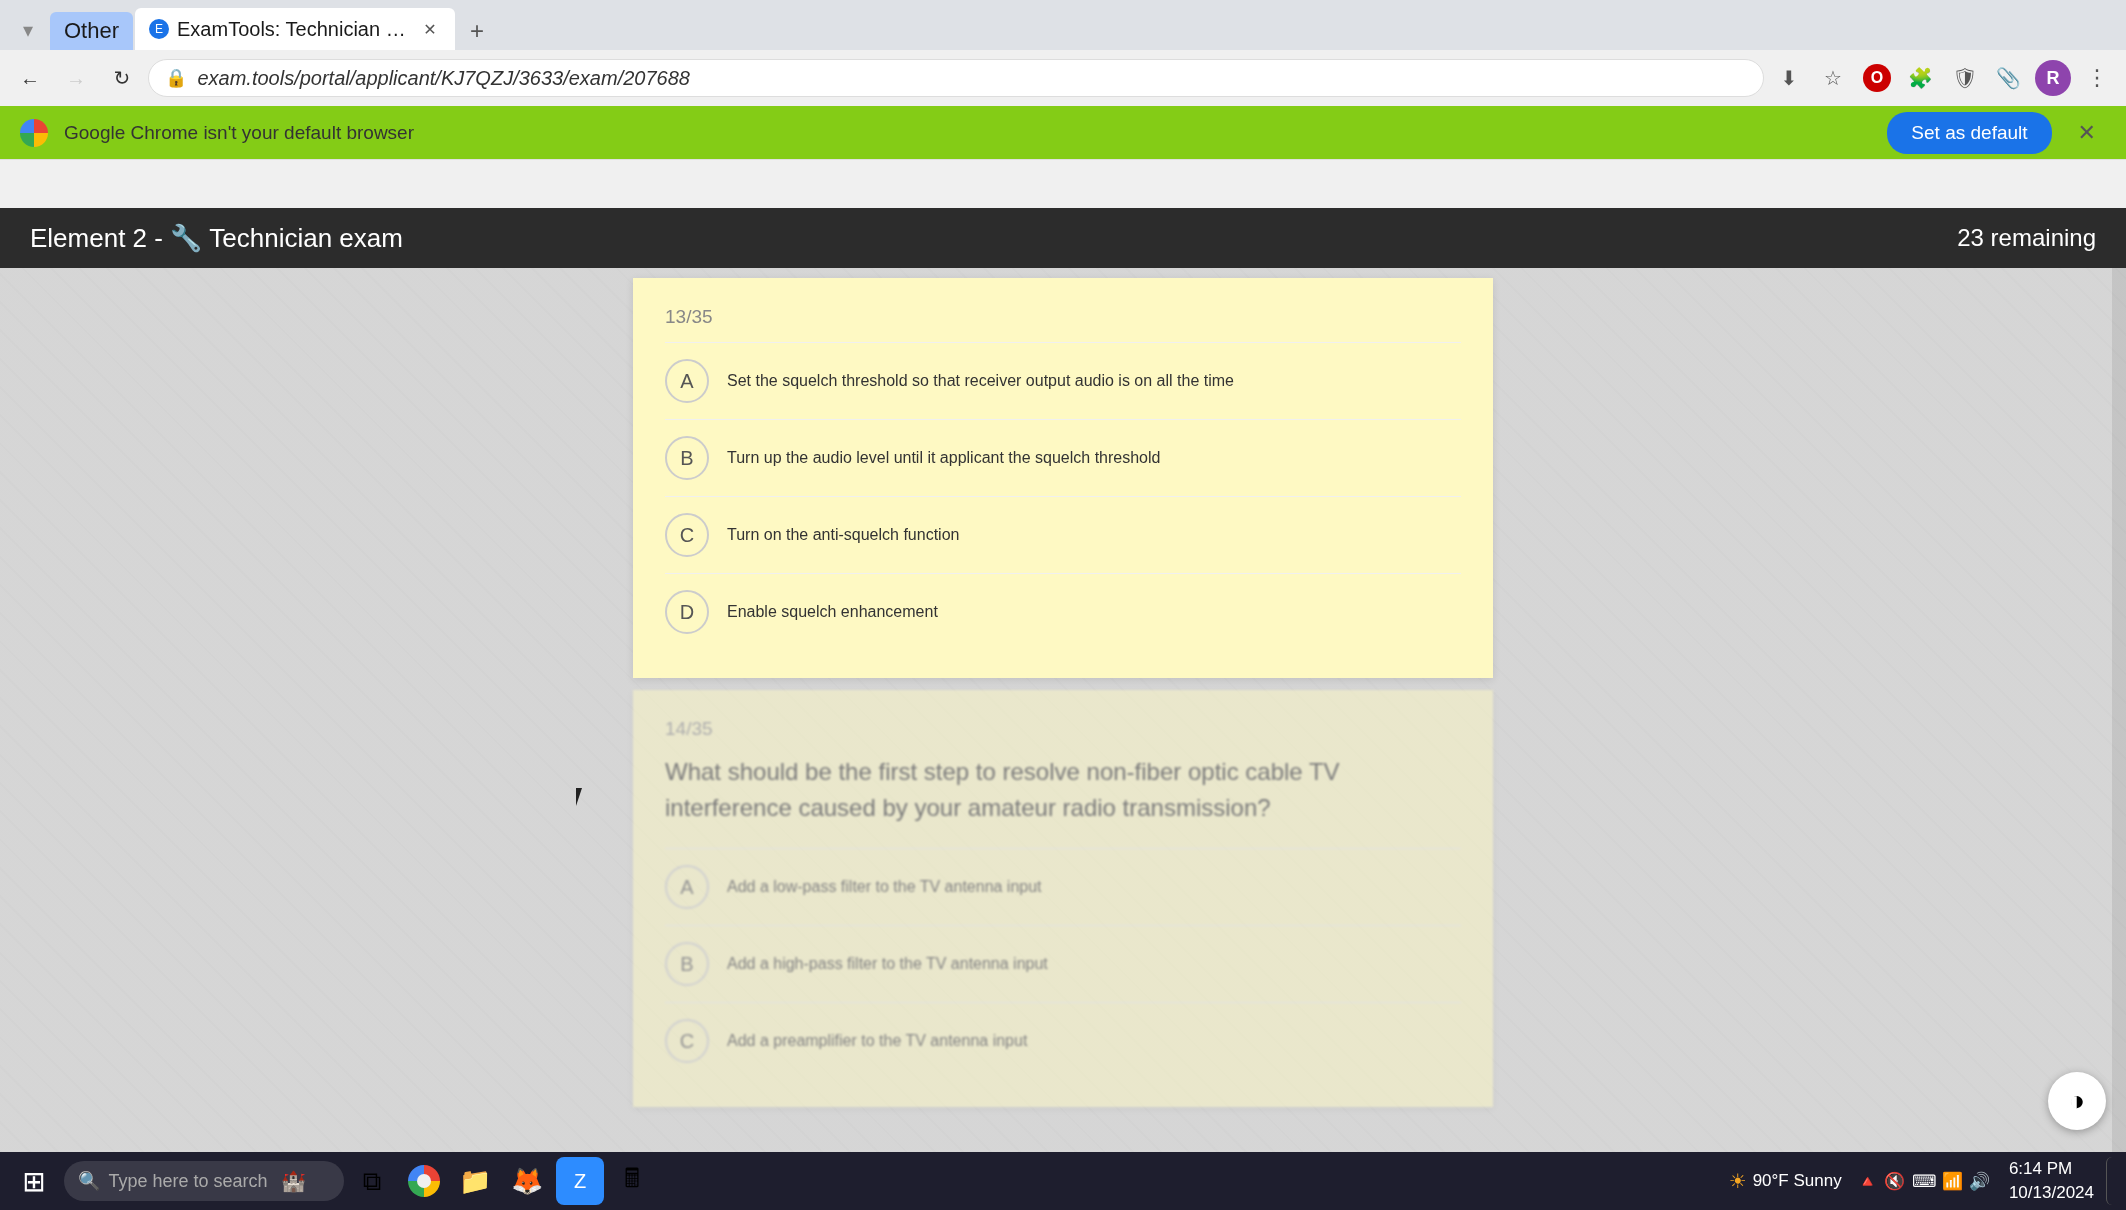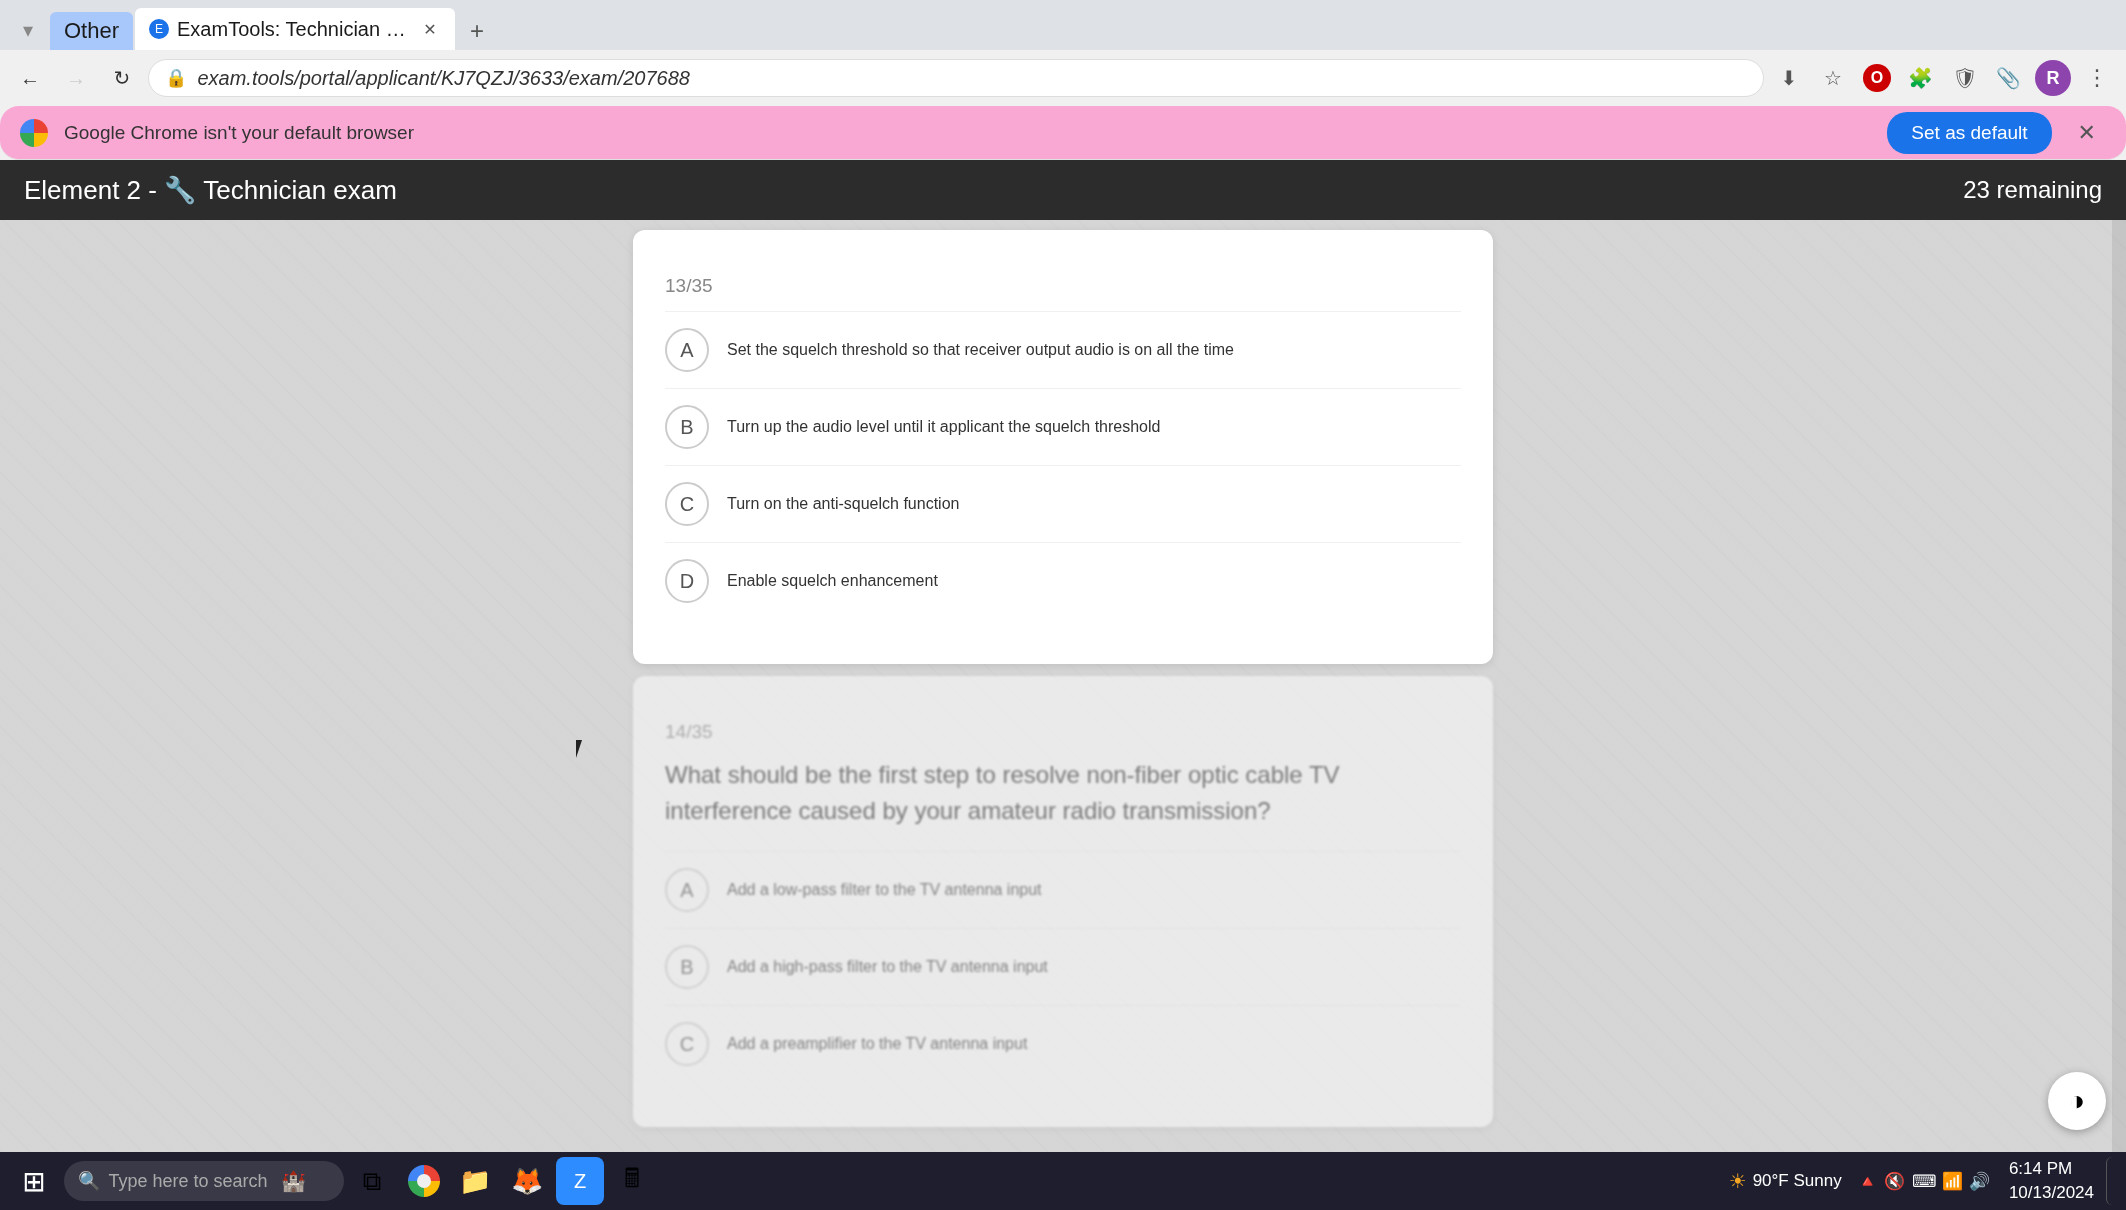--- a/index.html
+++ b/index.html
@@ -22,41 +22,41 @@
 
     
     .address-bar-row { height: 56px; background: #f0f0f0; display: flex; align-items: center; padding: 0 10px; gap: 6px; }
     .address-bar { flex: 1; height: 38px; background: white; border-radius: 20px; display: flex; align-items: center; padding: 0 16px; gap: 10px; border: 1px solid #ddd; }
     .address-text { font-size: 20px; color: #333; flex: 1; font-style: italic; }
     .toolbar-icon { width: 38px; height: 38px; display: flex; align-items: center; justify-content: center; cursor: pointer; border-radius: 50%; font-size: 20px; color: #555; }
     .profile-icon { width: 36px; height: 36px; background: #8e44ad; border-radius: 50%; display: flex; align-items: center; justify-content: center; color: white; font-size: 18px; font-weight: bold; }
     .opera-icon { width: 28px; height: 28px; background: #cc0000; border-radius: 50%; display: flex; align-items: center; justify-content: center; color: white; font-size: 16px; font-weight: bold; }
 
     
-    .notification-bar { height: 54px; background: #f9a8d4; display: flex; align-items: center; padding: 0 20px; gap: 16px; border-bottom: 1px solid #e0e0e0; border-radius: 19px; }
+    .notification-bar { height: 54px; background: #84cc16; display: flex; align-items: center; padding: 0 20px; gap: 16px; border-bottom: 1px solid #e0e0e0; }
     .chrome-small-logo { width: 28px; height: 28px; border-radius: 50%; background: conic-gradient(#ea4335 0deg 90deg, #fbbc05 90deg 180deg, #34a853 180deg 270deg, #4285f4 270deg 360deg); flex-shrink: 0; }
     .notification-text { font-size: 19px; color: #333; flex: 1; }
     .set-default-btn { background: #1a73e8; color: white; border: none; border-radius: 20px; padding: 10px 24px; font-size: 19px; cursor: pointer; white-space: nowrap; }
     .notif-close { font-size: 22px; color: #555; cursor: pointer; padding: 4px 10px; }
 
     
-    .exam-header { height: 60px; background: #2c2c2c; display: flex; align-items: center; justify-content: space-between; padding: 0 24px; }
+    .exam-header { height: 60px; background: #2c2c2c; display: flex; align-items: center; justify-content: space-between; padding: 0 30px; margin-top: 48px; }
     .exam-title { color: white; font-size: 26px; font-weight: 500; }
     .exam-remaining { color: white; font-size: 24px; }
 
     
     .main-content { flex: 1; background: #d8d8d8; overflow: hidden; position: relative; display: flex; justify-content: center; padding-top: 10px; }
 
     
     .bg-overlay { position: absolute; top: 0; left: 0; right: 0; bottom: 0; background: repeating-linear-gradient(45deg, #c8c8c8, #c8c8c8 2px, #d0d0d0 2px, #d0d0d0 20px); opacity: 0.3; }
 
     
     .questions-area { position: relative; z-index: 2; width: 100%; display: flex; flex-direction: column; align-items: center; gap: 0; }
 
-    .question-card { background: #ffffff; border-radius: 12px; width: 860px; padding: 45px 32px; margin-bottom: 12px; box-shadow: 0 2px 8px rgba(0,0,0,0.1); }
+    .question-card { background: #fef9c3; border-radius: 0; width: 860px; padding: 28px 32px; margin-bottom: 12px; box-shadow: 0 2px 8px rgba(0,0,0,0.1); }
     .question-card.blurred { opacity: 0.5; filter: blur(1px); }
     .question-number { color: #888; font-size: 19px; margin-bottom: 14px; }
     .question-text { font-size: 26px; color: #222; line-height: 1.5; margin-bottom: 22px; font-weight: 400; }
 
     .answer-option { display: flex; align-items: center; gap: 18px; padding: 16px 0; border-top: 1px solid #f0f0f0; cursor: pointer; }
     .answer-option:first-of-type { border-top: 1px solid #f0f0f0; }
     .option-circle { width: 44px; height: 44px; border-radius: 50%; border: 2px solid #ccc; display: flex; align-items: center; justify-content: center; font-size: 20px; font-weight: 500; color: #555; flex-shrink: 0; }
     .option-text { font-size: 16px; color: #333; line-height: 1.4; }
 
     

